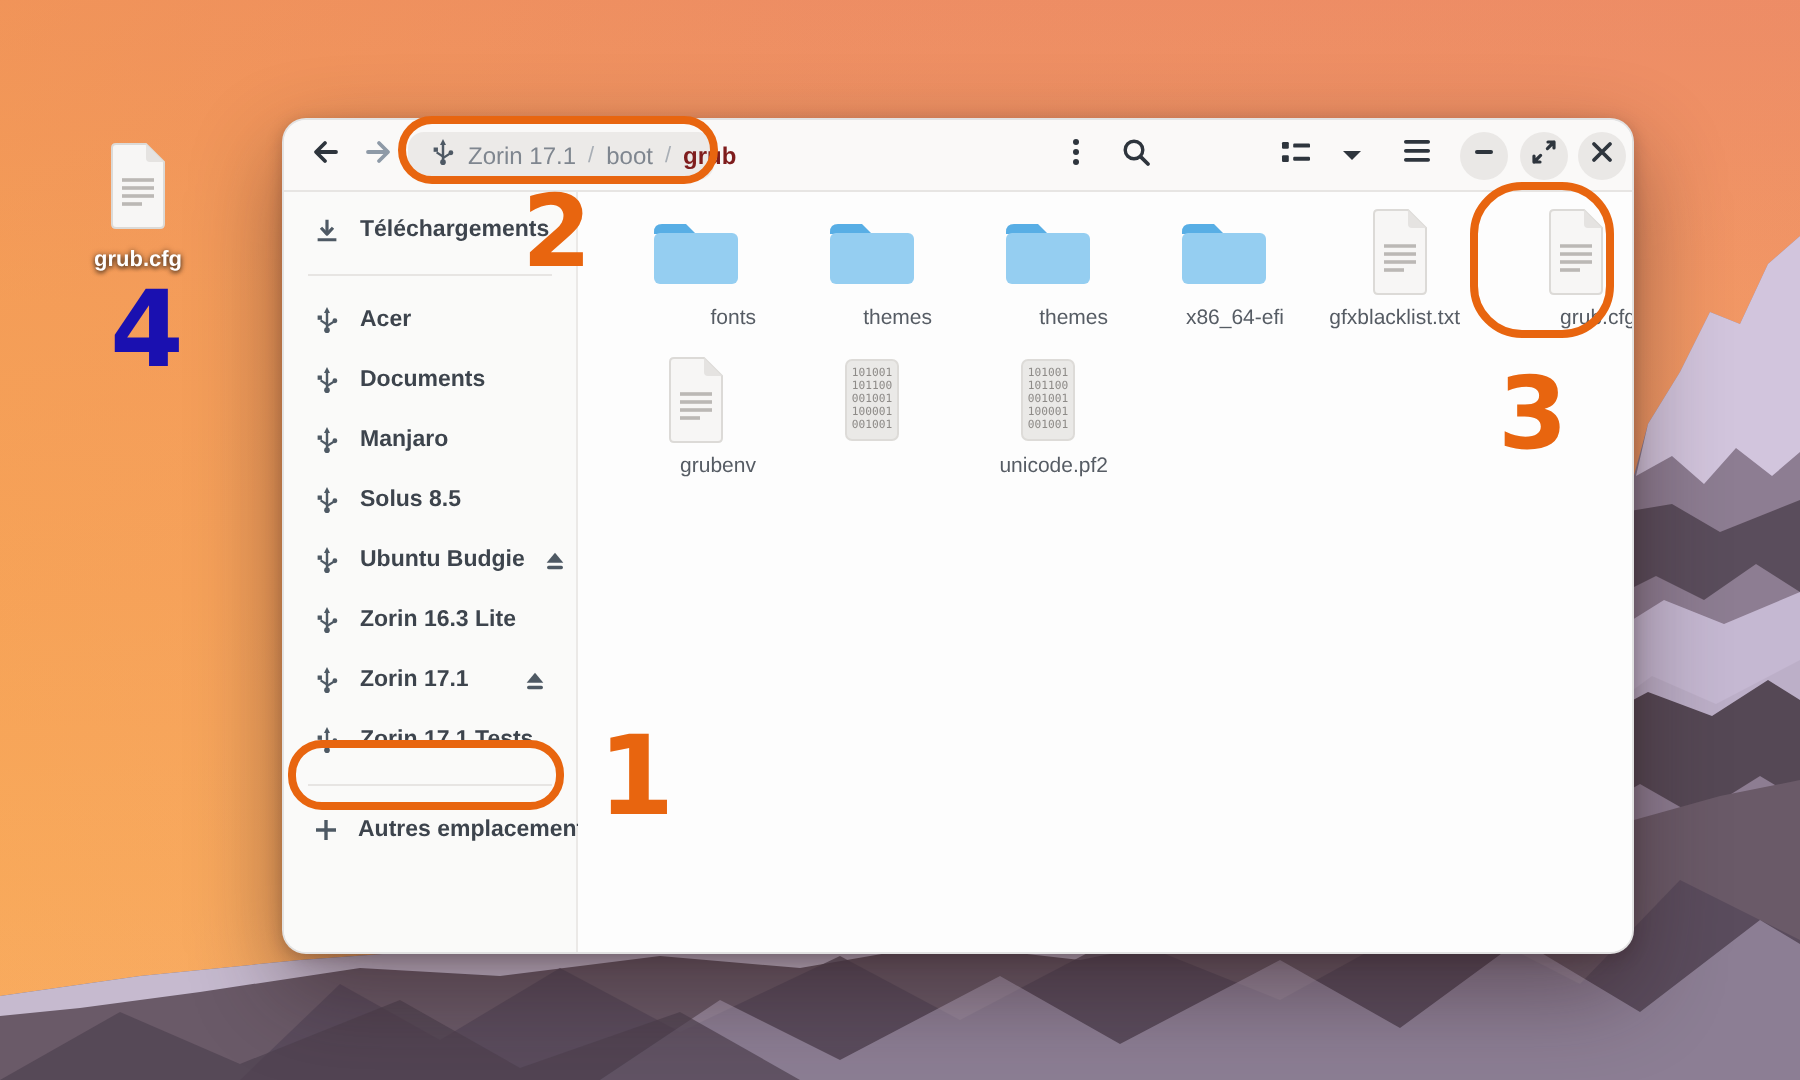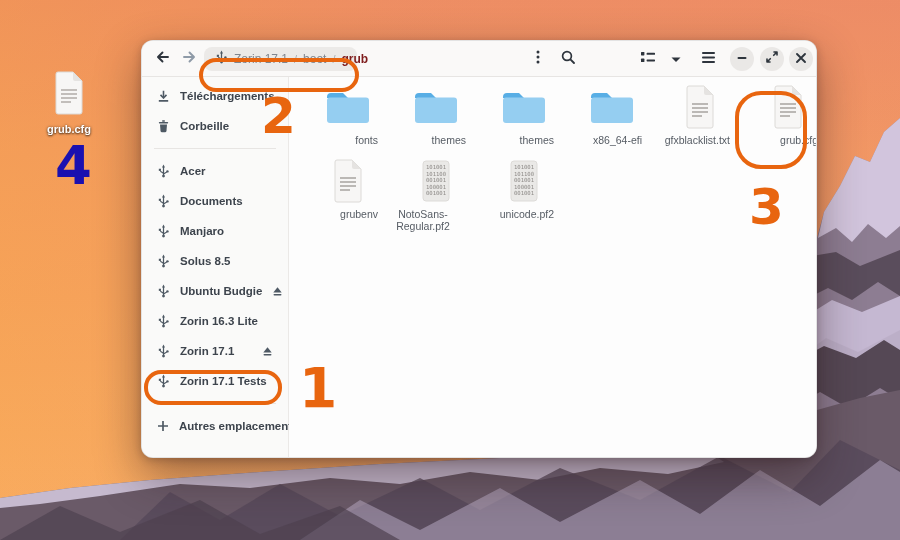--- a/index.html
+++ b/index.html
@@ -13,21 +13,21 @@
       linear-gradient(180deg,#ed8d64 0%, #ef9263 12%, #f29a62 28%, #f5a162 55%, #f7a966 80%, #f8ae6e 100%);
   }
   .wallpaper-svg { position:absolute; inset:0; pointer-events:none; }
 
   
   .desktop-icon { position:absolute; left:40px; top:70px; width:58px; display:flex; flex-direction:column; align-items:center; cursor:default; }
   .desktop-icon .dlabel { margin-top:3px; font-size:11px; font-weight:700; color:#fff;
     text-shadow:0 1px 2px rgba(0,0,0,.65), 0 0 3px rgba(0,0,0,.45); }
 
   
-  .window { position:absolute; left:141px; top:40px; width:676px; height:418px;
+  .window { position:absolute; left:141px; top:59px; width:676px; height:418px;
     background:#fdfdfd; border-radius:12px; box-shadow:0 18px 45px rgba(45,22,25,.45), 0 2px 8px rgba(45,22,25,.25);
     border:1px solid rgba(0,0,0,.10); display:flex; flex-direction:column; overflow:hidden; }
 
   .headerbar { position:relative; height:36px; flex:0 0 36px; background:#faf9f8; border-bottom:1px solid #e7e5e3; }
   .hbtn { position:absolute; top:7px; width:24px; height:22px; display:flex; align-items:center; justify-content:center;
     border-radius:6px; cursor:pointer; }
   .circle-btn { top:6px; width:24px; height:24px; border-radius:50%; background:#eae8e6; }
   .pill { position:absolute; left:62px; top:6px; height:24px; width:153px; background:#eceae8; border-radius:8px;
     display:flex; align-items:center; padding:0 10px; gap:5px; cursor:pointer; }
   .pill .seg { font-size:12px; color:#7f868f; white-space:nowrap; }
@@ -194,30 +194,20 @@
           <div class="side-item">
             <span style="display: flex;">
               <svg width="15" height="16" viewBox="0 0 16 16">
                 <path d="M8 2.5 v6.5" stroke="#4e5964" stroke-width="1.7"></path>
                 <path d="M4.8 6.8 L8 10.2 L11.2 6.8" fill="none" stroke="#4e5964" stroke-width="1.7" stroke-linejoin="round"></path>
                 <path d="M3 13.2 h10" stroke="#4e5964" stroke-width="1.7"></path>
               </svg>
             </span>
             <span class="slabel">Téléchargements</span>
           </div>
-          <div class="side-item">
-            <span style="display: flex;">
-              <svg width="15" height="16" viewBox="0 0 16 16">
-                <rect x="6.4" y="1.8" width="3.2" height="1.7" rx="0.8" fill="#4e5964"></rect>
-                <rect x="3" y="3.6" width="10" height="1.7" rx="0.8" fill="#4e5964"></rect>
-                <path d="M4.3 6.4 h7.4 l-0.5 7 q-0.1 1.2-1.3 1.2 h-3.8 q-1.2 0-1.3-1.2 Z" fill="#4e5964"></path>
-              </svg>
-            </span>
-            <span class="slabel">Corbeille</span>
-          </div>
           <div class="side-sep"></div>
           <div class="side-item">
             <span style="display: flex;">
               <svg width="15" height="16" viewBox="0 0 16 16">
                 <path d="M8 1 L6.4 4.2 h3.2 Z" fill="#4e5964"></path>
                 <line x1="8" y1="3.6" x2="8" y2="12.6" stroke="#4e5964" stroke-width="1.3"></line>
                 <circle cx="8" cy="13.4" r="1.5" fill="#4e5964"></circle>
                 <path d="M8 10.4 L4.6 8.2" stroke="#4e5964" stroke-width="1.2"></path>
                 <rect x="3" y="5.6" width="2.3" height="2.3" fill="#4e5964"></rect>
                 <path d="M8 11.2 L11.5 9" stroke="#4e5964" stroke-width="1.2"></path>
@@ -435,21 +425,20 @@
                   <rect x="4" y="3" width="26" height="40" rx="3" fill="#eae9e7" stroke="#dddbd8" stroke-width="1"></rect>
                   <g font-family="DejaVu Sans Mono, monospace" font-size="5.6" fill="#8e8b88" text-anchor="middle">
                     <text x="17" y="11">101001</text>
                     <text x="17" y="17.5">101100</text>
                     <text x="17" y="24">001001</text>
                     <text x="17" y="30.5">100001</text>
                     <text x="17" y="37">001001</text>
                   </g>
                 </svg>
               </div>
-              <div class="flabel">NotoSans-Regular.pf2</div>
             </div>
             <div class="cell">
               <div class="iconbox">
                 <svg width="34" height="46" viewBox="0 0 34 46">
                   <rect x="4" y="3" width="26" height="40" rx="3" fill="#eae9e7" stroke="#dddbd8" stroke-width="1"></rect>
                   <g font-family="DejaVu Sans Mono, monospace" font-size="5.6" fill="#8e8b88" text-anchor="middle">
                     <text x="17" y="11">101001</text>
                     <text x="17" y="17.5">101100</text>
                     <text x="17" y="24">001001</text>
                     <text x="17" y="30.5">100001</text>

